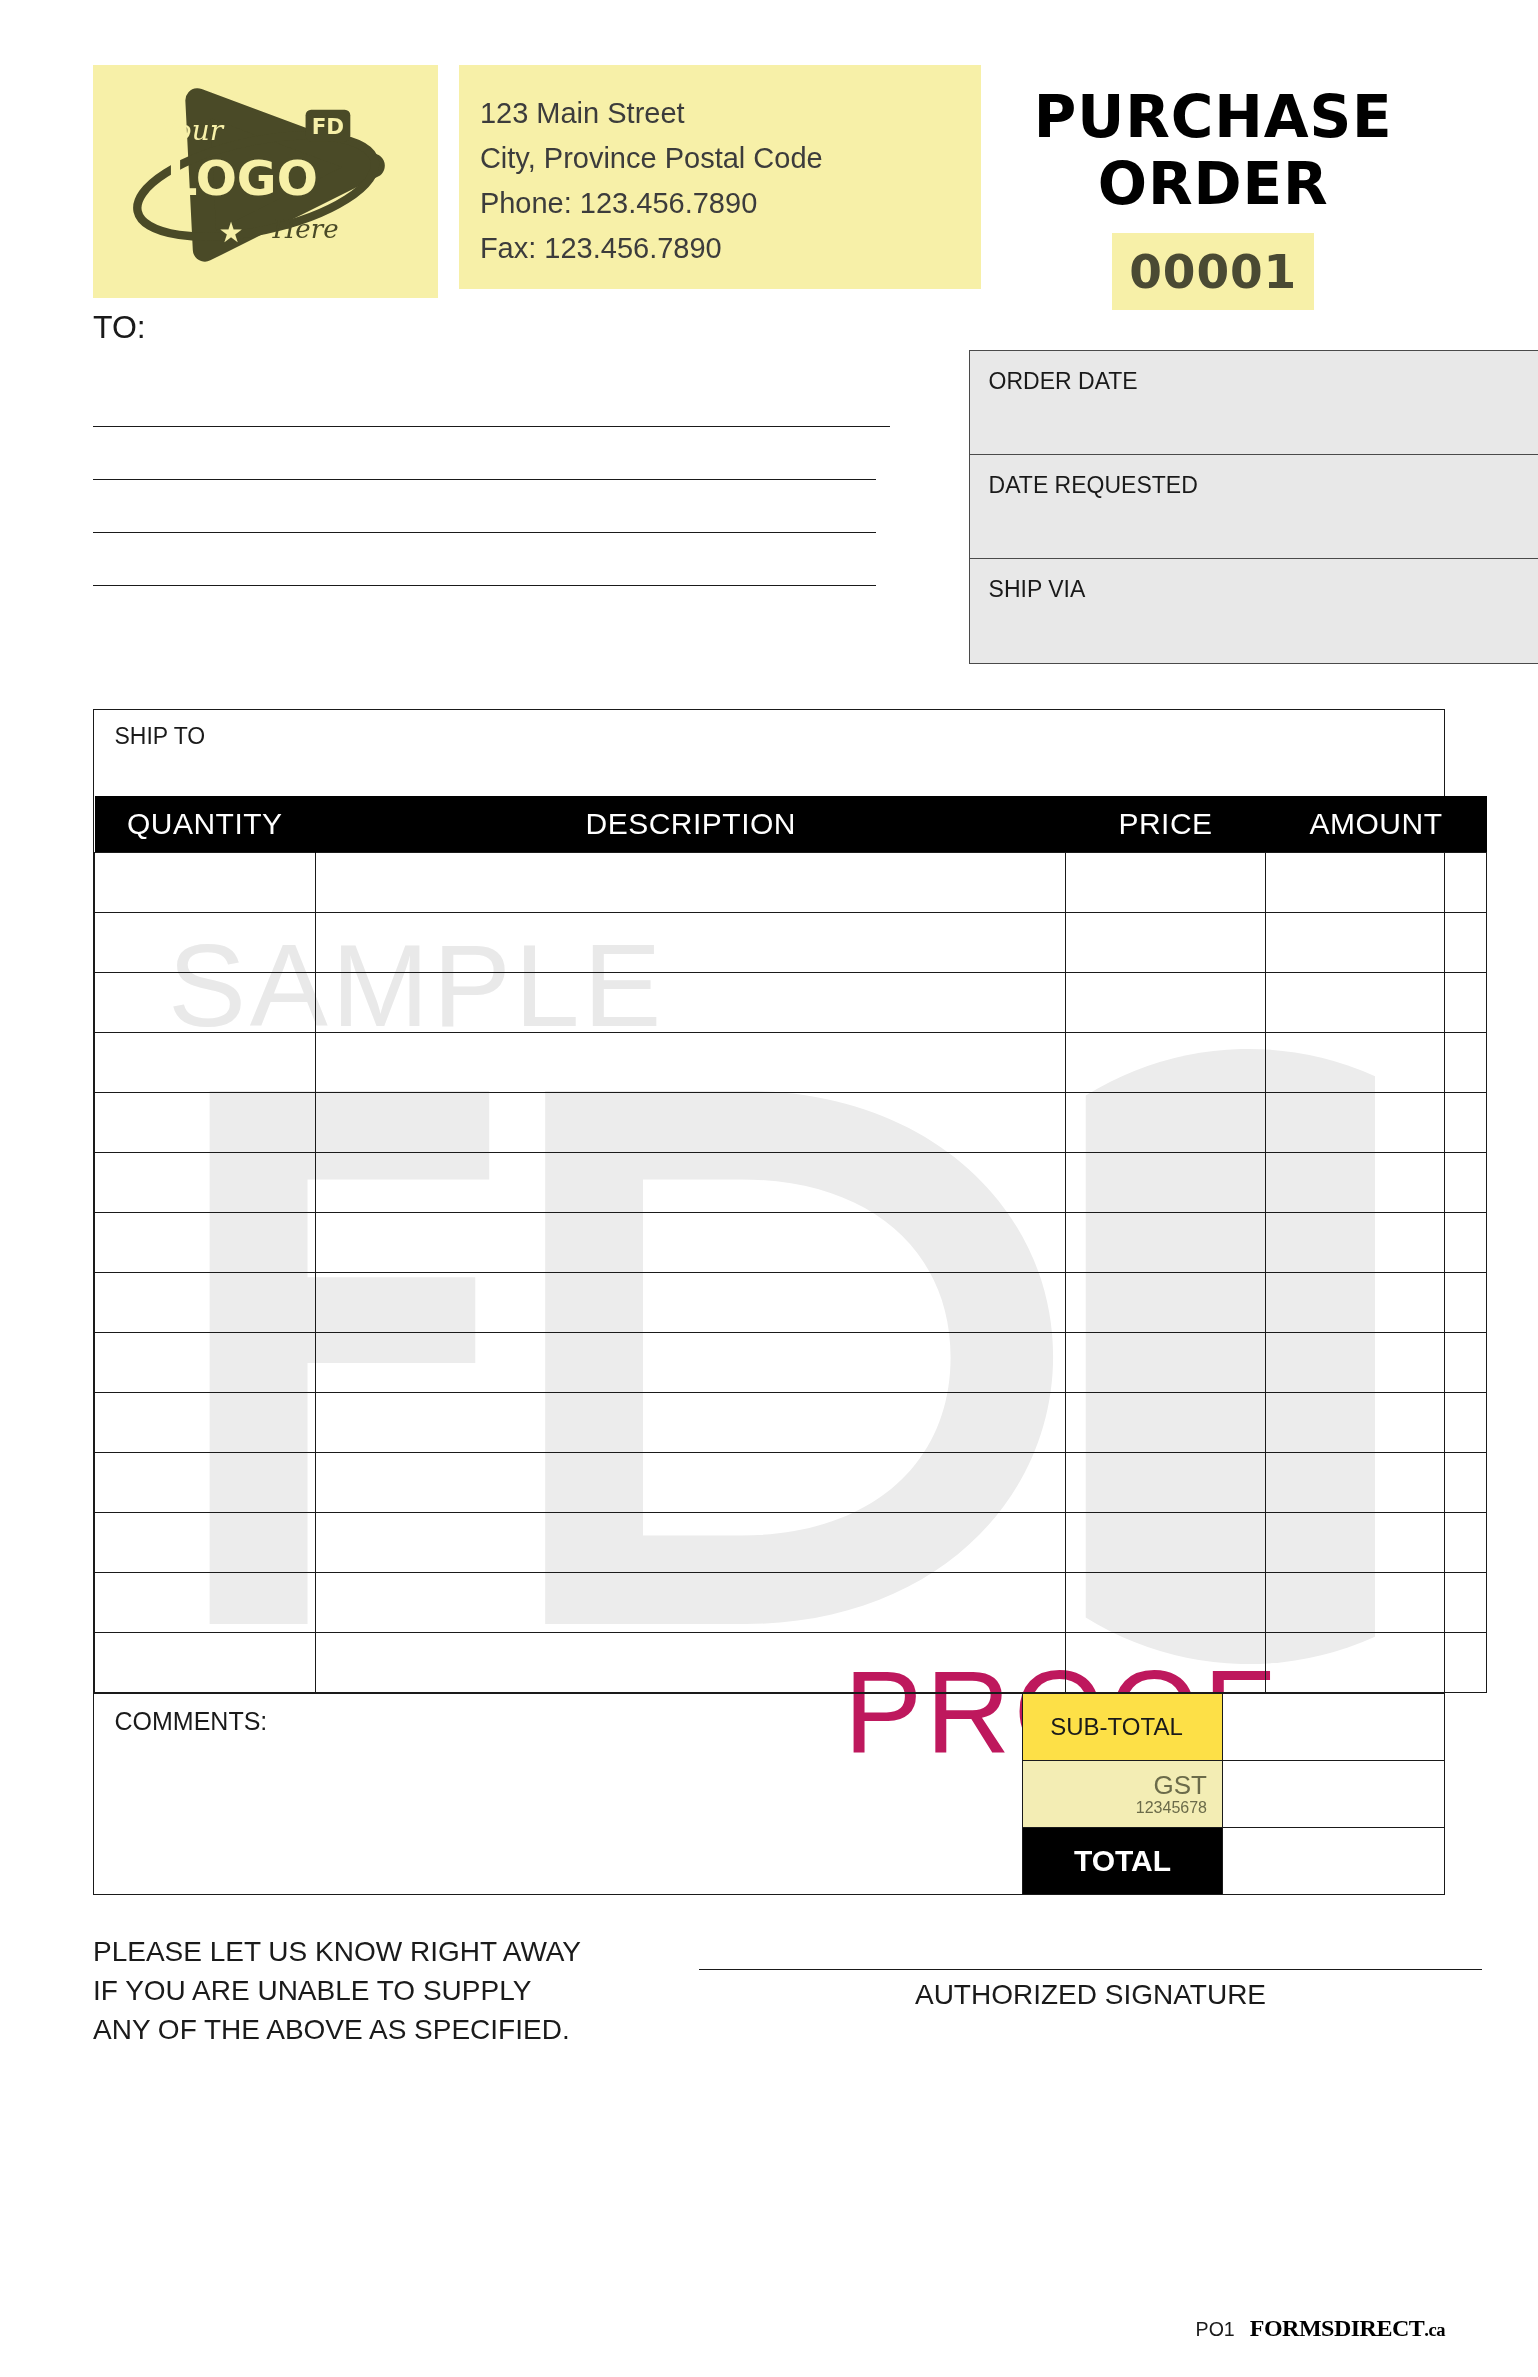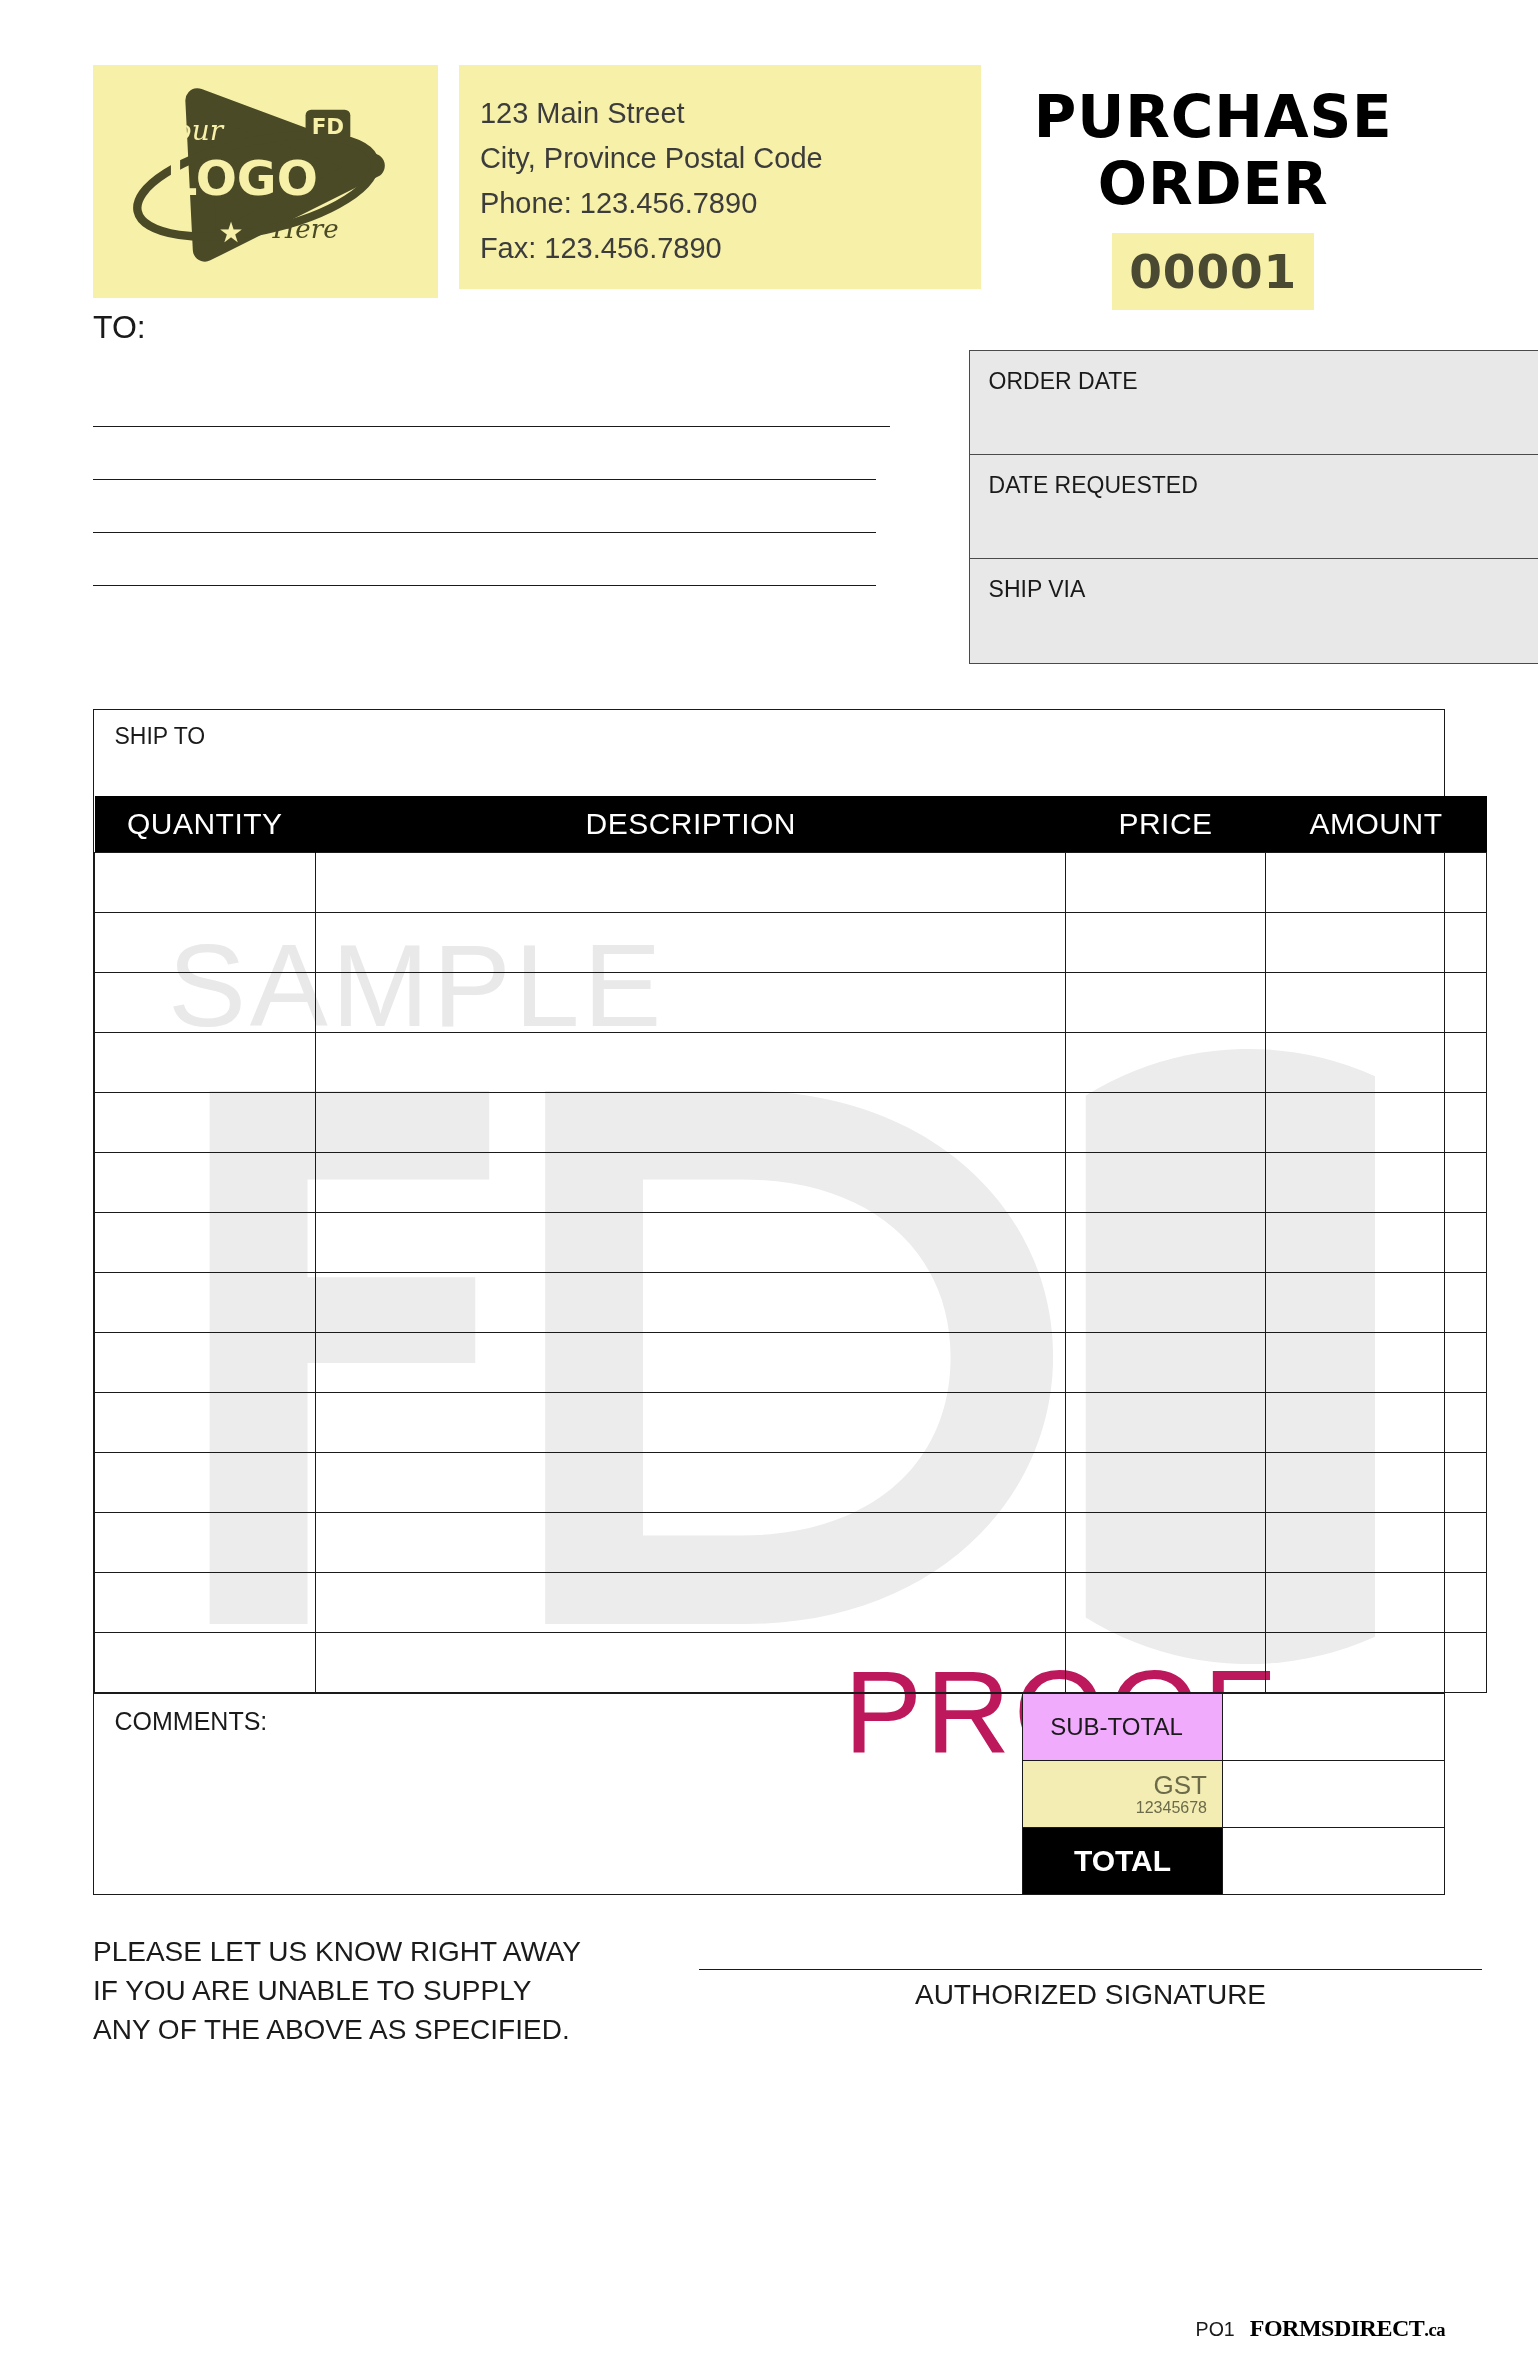--- a/index.html
+++ b/index.html
@@ -228,21 +228,21 @@
   .tlabel {
     width: 200px;
     box-sizing: border-box;
     border-right: 1.9px solid #1a1a1a;
     display: flex;
     align-items: center;
     justify-content: flex-end;
     padding-right: 15px;
     font-size: 24px;
   }
-  .tlabel.subtotal { background: #f0abfc; justify-content: center; padding-right: 12px; }
+  .tlabel.subtotal { background: #fde047; justify-content: center; padding-right: 12px; }
   .tlabel.gst {
     background: #f3edb4;
     flex-direction: column;
     align-items: flex-end;
     justify-content: center;
     color: #6b6b4a;
   }
   .gst-main { font-size: 26px; line-height: 28px; }
   .gst-sub { font-size: 16px; line-height: 18.6px; color: #6b6b4a; }
   .tlabel.total {

